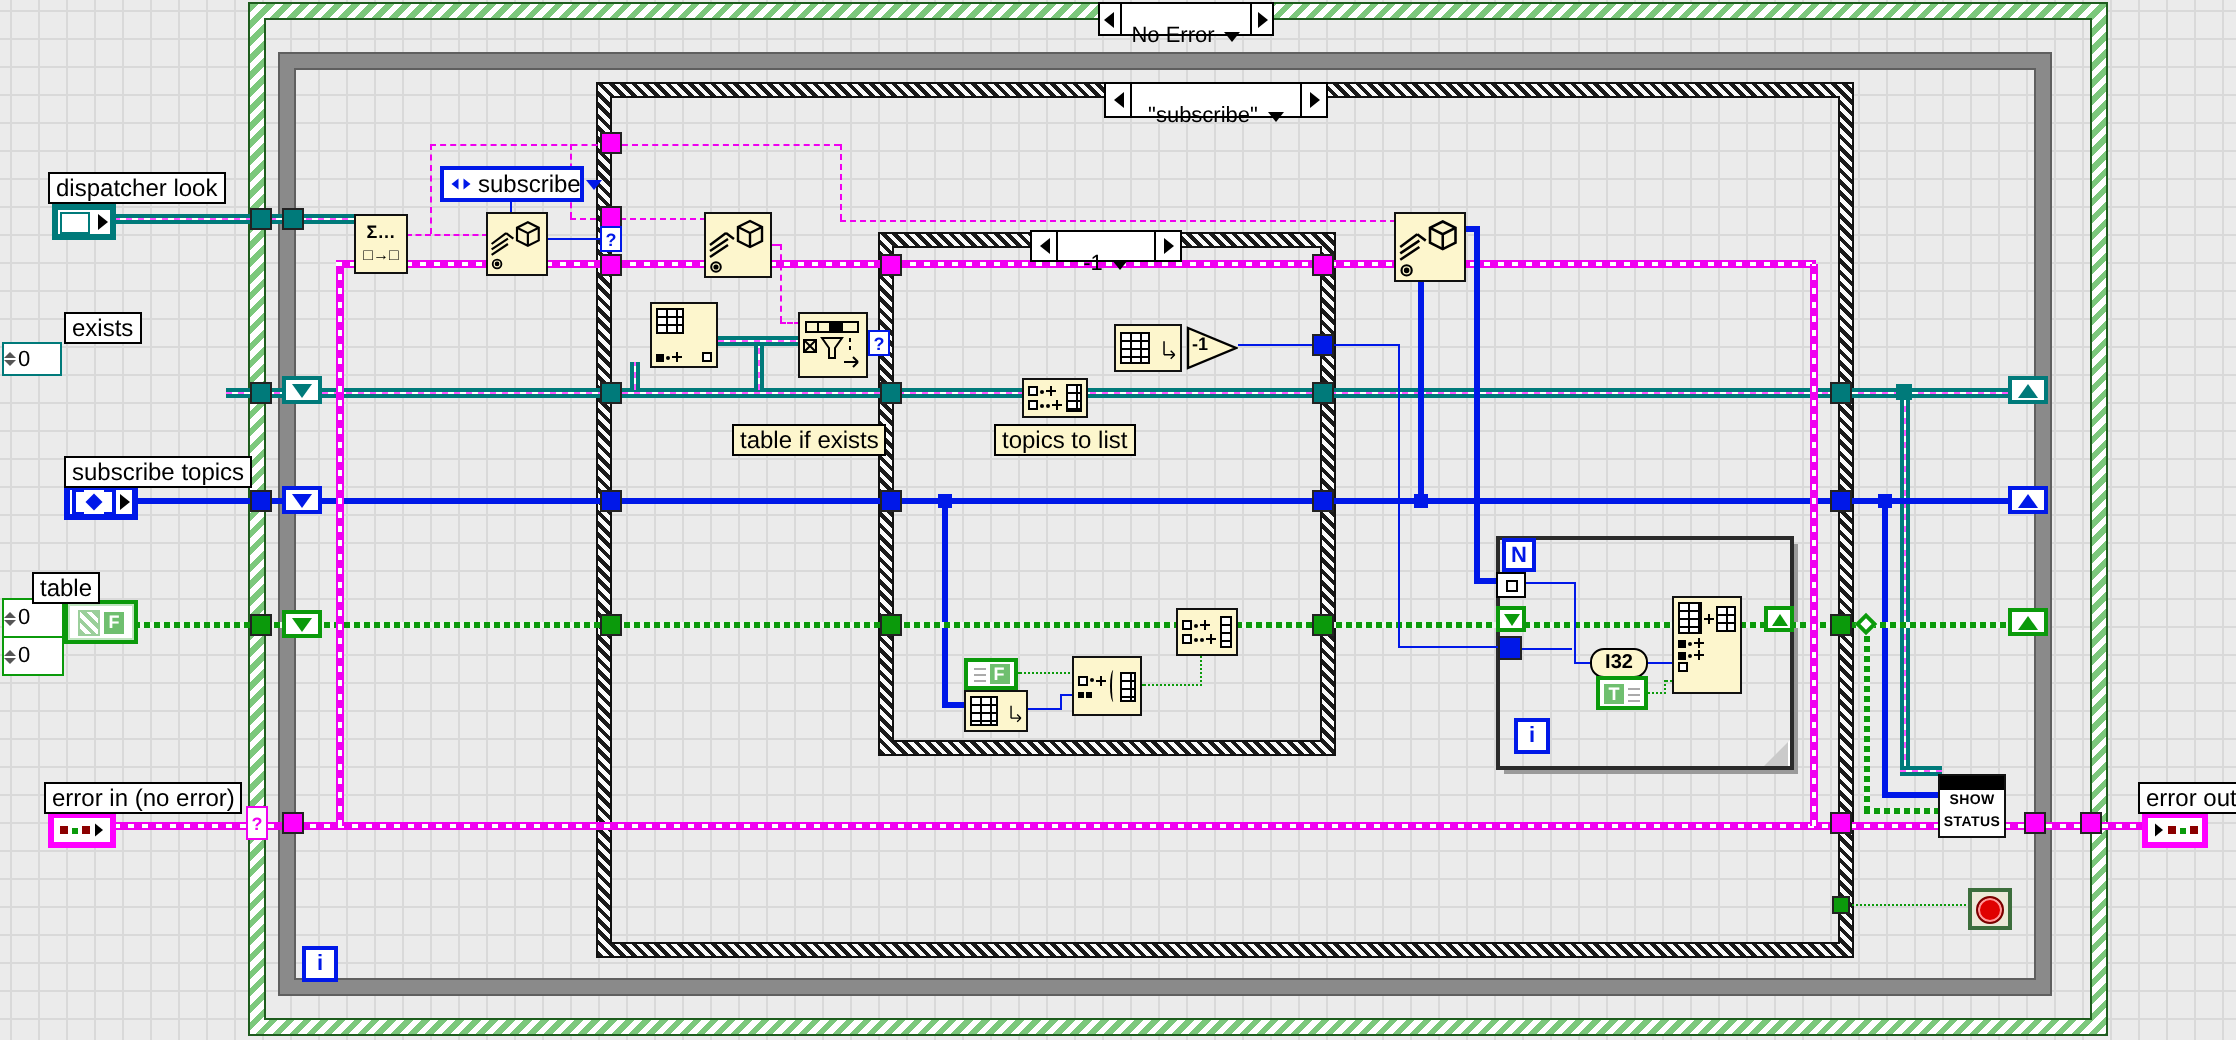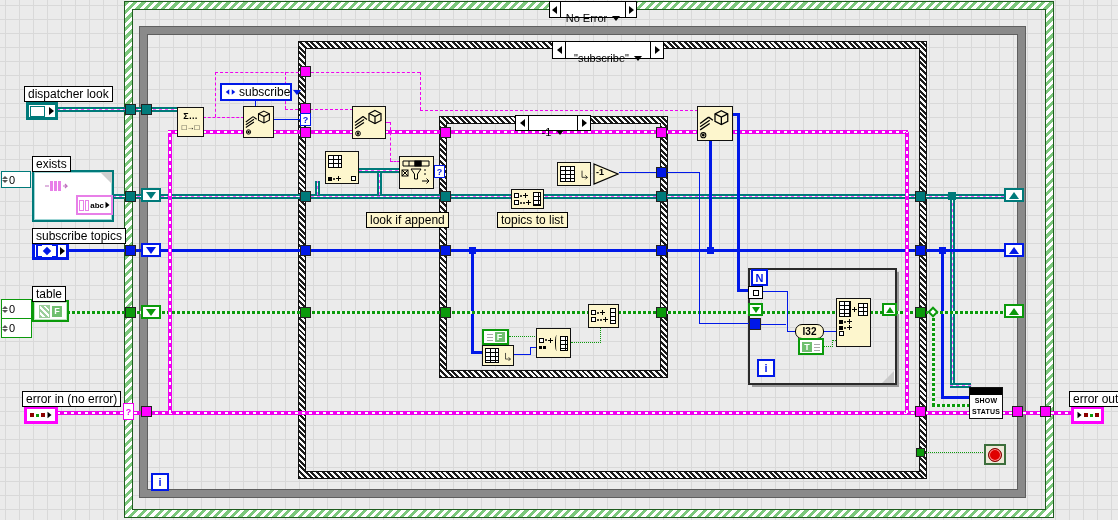--- a/index.html
+++ b/index.html
@@ -279,45 +279,30 @@
   </div>
 
   <div class="lb" style="left:32px;top:156px;">exists</div>
   <div class="ctl" style="left:1px;top:171px;width:30px;height:17px;border:1px solid #007a7a;display:flex;align-items:center;font:11px 'Liberation Sans',sans-serif;">
     <span class="spin">
         <i class="u"></i>
         <i class="d"></i>
       </span>
     <span>0</span>
   </div>
-  <div class="ctl" style="left:32px;top:170px;width:82px;height:52px;border:2px solid #007a7a;box-shadow:inset 0 0 0 1px #9fd5d5;">
-    <div class="fold" style="right:0;top:0;border-width:0 12px 12px 0;border-color:transparent #cfcfcf transparent transparent;position:absolute;"></div>
-    <svg width="24" height="14" viewBox="0 0 24 14" style="position:absolute;left:10px;top:7px;">
-      <path d="M1 7 h4 M19 7 h4 l-2 -2 m2 2 l-2 2" stroke="#c070c0" stroke-width="1.2" fill="none"></path>
-      <rect x="6" y="2" width="3" height="10" fill="#e87fe8"></rect>
-        <rect x="10" y="2" width="3" height="10" fill="#e87fe8"></rect>
-        <rect x="14" y="2" width="3" height="10" fill="#e87fe8"></rect>
-    </svg>
-    <div style="position:absolute;left:42px;top:23px;width:37px;height:20px;border:2px solid #e87fe8;display:flex;align-items:center;gap:1px;padding:0 1px;box-sizing:border-box;">
-      <span class="mini-sq" style="width:5px;height:11px;border-color:#e87fe8;"></span>
-      <span class="mini-sq" style="width:5px;height:11px;border-color:#e87fe8;"></span>
-      <span style="font:bold 8px 'Liberation Sans',sans-serif;color:#c däre">abc</span>
-      <span class="triRk" style="border-left-color:#000;transform:scale(.8);"></span>
-    </div>
-  </div>
 
   <div class="lb" style="left:32px;top:228px;">subscribe topics</div>
   <div class="ctl" style="left:32px;top:242px;width:37px;height:18px;border:3px solid #0018e8;display:flex;align-items:center;justify-content:space-between;padding:0 1px;">
     <span style="display:inline-block;width:4px;height:10px;border:2px solid #0018e8;border-right:none;"></span>
     <span style="display:inline-block;width:6px;height:6px;background:#0018e8;transform:rotate(45deg);"></span>
     <span style="display:inline-block;width:4px;height:10px;border:2px solid #0018e8;border-left:none;"></span>
     <span class="triRk"></span>
   </div>
 
-  <div class="lb" style="left:32px;top:286px;">table</div>
+  <div class="lb" style="left:16px;top:286px;">table</div>
   <div class="ctl" style="left:1px;top:299px;width:31px;height:20px;border:1px solid #0b9a0b;display:flex;align-items:center;font:11px 'Liberation Sans',sans-serif;">
     <span class="spin">
         <i class="u"></i>
         <i class="d"></i>
       </span>
     <span>0</span>
   </div>
   <div class="ctl" style="left:1px;top:318px;width:31px;height:20px;border:1px solid #0b9a0b;display:flex;align-items:center;font:11px 'Liberation Sans',sans-serif;">
     <span class="spin">
         <i class="u"></i>
@@ -418,21 +403,21 @@
         <use href="#size-sym"></use>
       </svg>
   </div>
 
   <div class="ic" style="left:593px;top:163px;width:26px;height:22px;background:transparent;border:none;">
     <svg width="26" height="22" viewBox="0 0 26 22">
         <path d="M1 1 L25 11 L1 21 Z" fill="#fdf6cd" stroke="#000" stroke-width="1.2"></path>
       </svg>
     <span style="position:absolute;left:3px;top:4px;font:bold 9px 'Liberation Sans',sans-serif;">-1</span>
   </div>
-  <div class="lb lb-y" style="left:366px;top:212px;">look if append</div>
+  <div class="lb lb-y" style="left:366px;top:212px;">table if exists</div>
 
   <div class="ctl" style="left:482px;top:329px;width:27px;height:16px;border:2px solid #0b9a0b;display:flex;align-items:center;justify-content:center;gap:2px;">
     <span style="display:inline-block;width:6px;height:8px;background:repeating-linear-gradient(0deg,#aaa 0 1px,#fff 1px 3px);"></span>
     <span style="display:inline-flex;width:10px;height:10px;background:#6fbf6f;color:#fff;font:bold 9px 'Liberation Sans',sans-serif;align-items:center;justify-content:center;">F</span>
   </div>
   <div class="ic" style="left:482px;top:345px;width:32px;height:21px;display:flex;align-items:center;padding:0 2px;gap:1px;">
     <span class="gg" style="width:15px;height:15px;"></span>
     <svg width="12" height="16" viewBox="0 0 18 22">
         <use href="#size-sym"></use>
       </svg>

